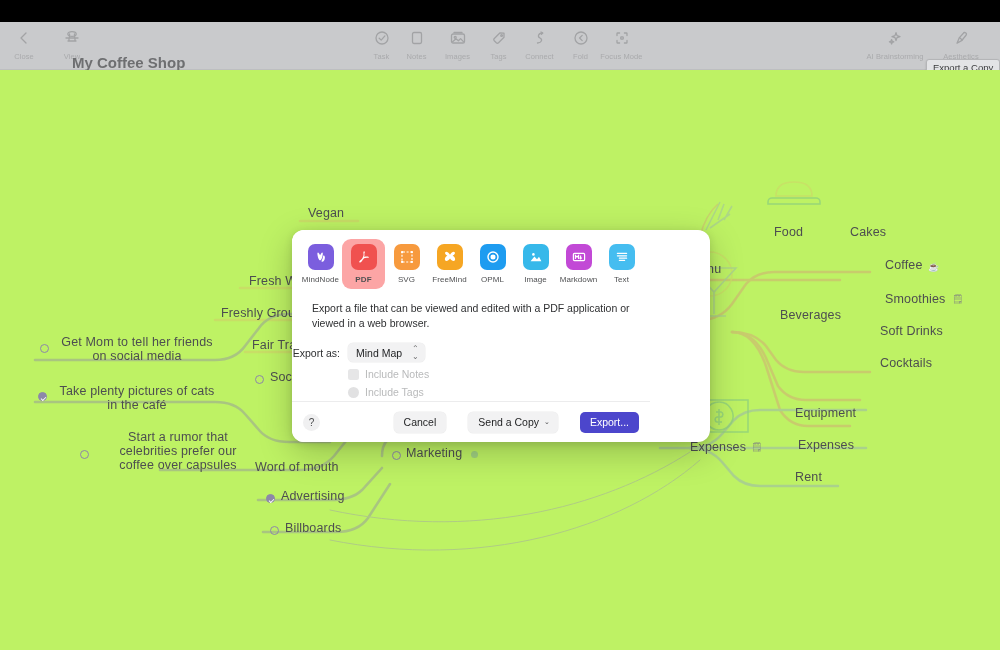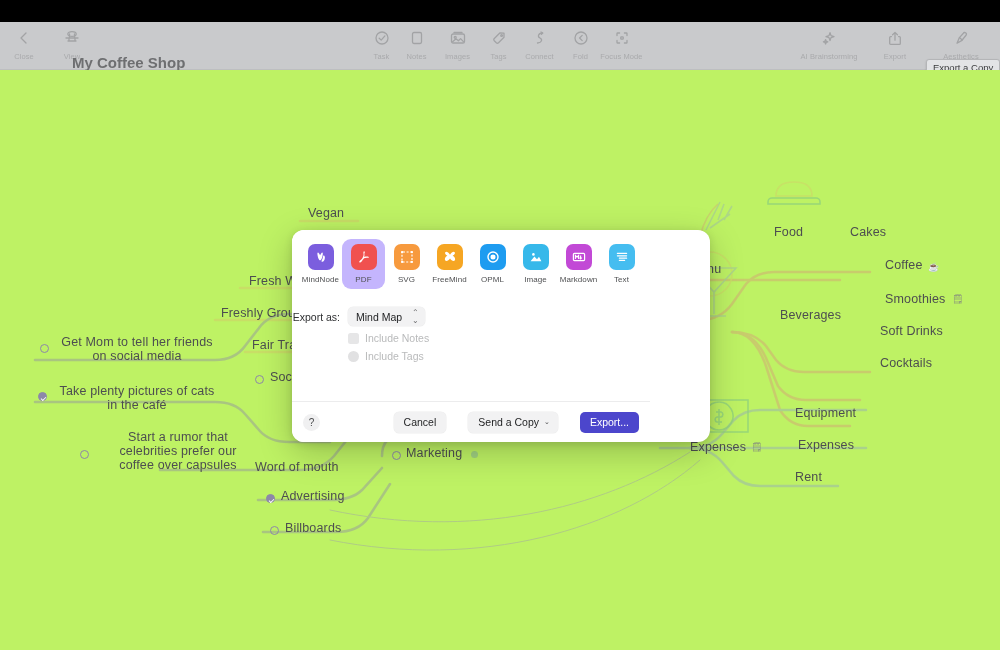--- a/index.html
+++ b/index.html
@@ -84,21 +84,21 @@
     border-radius:12px; background:#fff; overflow:hidden;
     display:flex; flex-direction:column;
   }
   .fmt-row {
     display:flex; padding:9px 7px 6px 7px; gap:0px; justify-content:space-between;
   }
   .fmt {
     width:45px; display:flex; flex-direction:column; align-items:center;
     padding:5px 0 5px 0; border-radius:9px; cursor:default;
   }
-  .fmt.sel { background:#c4b5fd; }
+  .fmt.sel { background:#fca5a5;font-weight:bold; }
   .fmt .tile {
     width:26px; height:26px; border-radius:7px; display:flex;
     align-items:center; justify-content:center; color:#fff;
   }
   .fmt .name { font-size:8px; color:#4f5052; margin-top:5px; letter-spacing:.1px; }
 
   .desc {
     padding:6px 20px 0 20px; font-size:10.5px; line-height:1.45; color:#2f3032;
     width:372px;
   }
@@ -233,29 +233,20 @@
 
   <div class="tb-right">
     <div class="tb-item">
       <span class="glyph">
         <svg width="16" height="16" viewBox="0 0 16 16">
           <path class="ic" d="M9 2.6 L10 5.6 L13 6.6 L10 7.6 L9 10.6 L8 7.6 L5 6.6 L8 5.6 Z"></path>
           <path class="ic" d="M4.6 9.6 L5.2 11.2 L6.8 11.8 L5.2 12.4 L4.6 14 L4 12.4 L2.4 11.8 L4 11.2 Z"></path>
         </svg>
       </span>
       <span class="lbl">AI Brainstorming</span>
-    </div>
-    <div class="tb-item">
-      <span class="glyph">
-        <svg width="16" height="17" viewBox="0 0 16 17">
-          <path class="ic" d="M4.4 6.6 H3.6 a.9 .9 0 0 0 -.9 .9 V13.4 a.9 .9 0 0 0 .9 .9 H12.4 a.9 .9 0 0 0 .9 -.9 V7.5 a.9 .9 0 0 0 -.9 -.9 H11.6"></path>
-          <path class="ic" d="M8 2.4 V10.2 M5.6 4.8 L8 2.4 L10.4 4.8"></path>
-        </svg>
-      </span>
-      <span class="lbl">Export</span>
     </div>
     <div class="tb-item">
       <span class="glyph">
         <svg width="16" height="16" viewBox="0 0 16 16">
           <path class="ic" d="M12.6 2.8 a1.5 1.5 0 0 1 .6 2.2 L9.2 10 L6.4 7.6 L10.4 3.2 a1.5 1.5 0 0 1 2.2 -.4 Z"></path>
           <path class="ic" d="M6.2 8 L4 13.2 L9 10.4"></path>
         </svg>
       </span>
       <span class="lbl">Aesthetics</span>
     </div>
@@ -444,20 +435,21 @@
     <div class="fmt">
       <span class="tile" style="background:#45bdf0">
         <svg width="16" height="16" viewBox="0 0 16 16" stroke="#fff" stroke-width="1.2" stroke-linecap="round">
           <path d="M3.4 4.4 H12.6 M3.4 6.8 H12.6 M5.4 9.2 H12.6 M5.4 11.4 H10.6"></path>
         </svg>
       </span>
       <span class="name">Text</span>
     </div>
   </div>
 
+  <div class="desc">Export a file that can be viewed and edited with a PDF application or viewed in a web browser.</div>
 
   <div class="opts">
     <div class="opt-line">
       <span class="opt-label">Export as:</span>
       <span class="select">
         <span>Mind Map</span>
         <span class="arrows">⌃<br>⌄</span>
       </span>
     </div>
     <div class="chkline">

